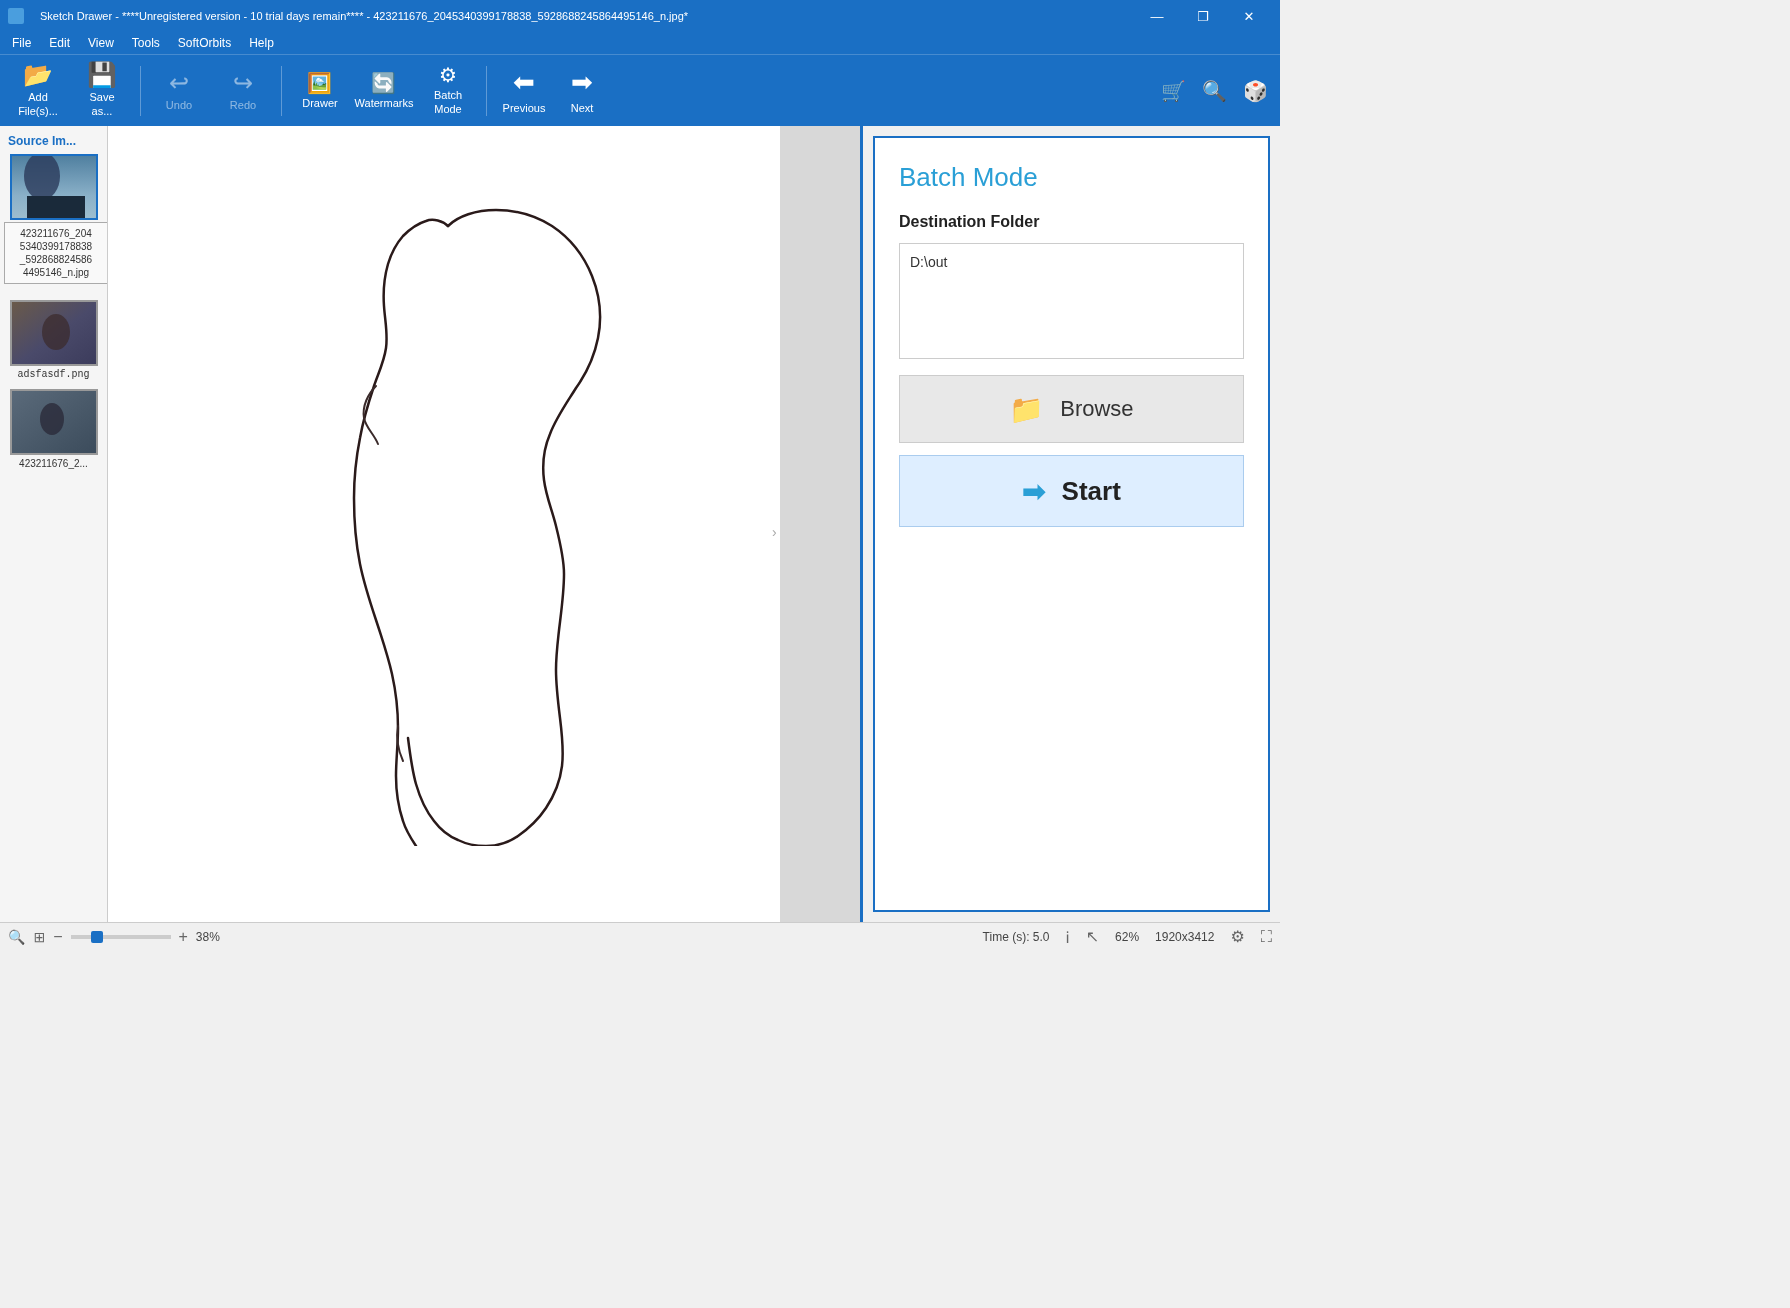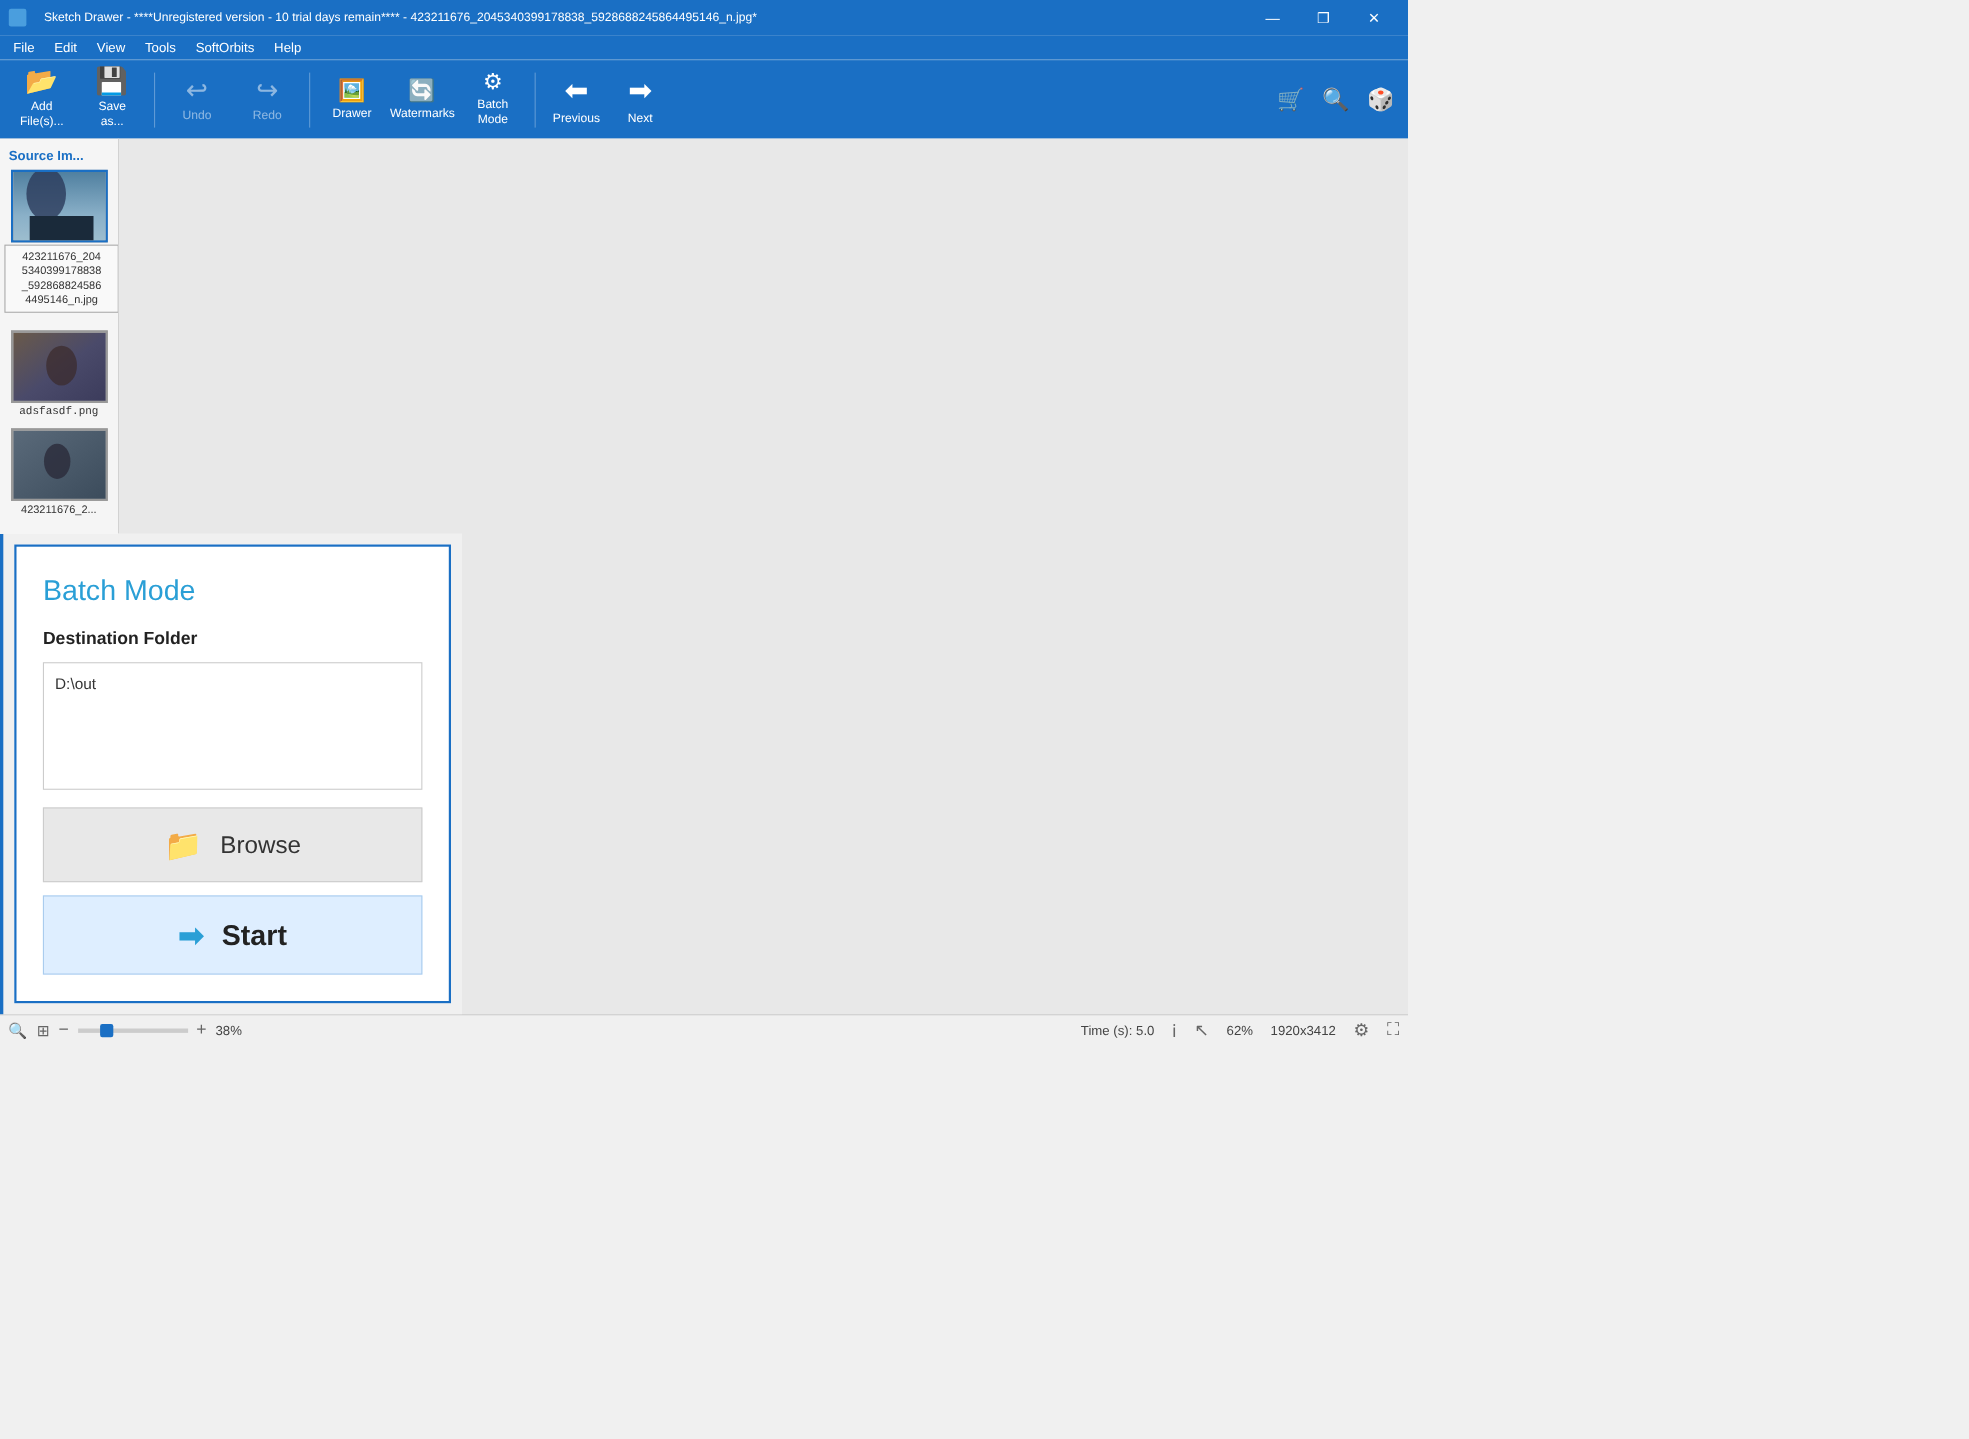--- a/index.html
+++ b/index.html
@@ -74,21 +74,20 @@
     }
     .toolbar-nav-btn .icon { font-size: 22px; }
     .toolbar-right { margin-left: auto; display: flex; align-items: center; gap: 8px; }
     .toolbar-right-icon { color: white; font-size: 20px; cursor: pointer; padding: 4px; }
 
     
     .main-layout {
       display: flex;
       height: calc(950px - 32px - 22px - 72px - 28px);
       background: #e8e8e8;
-      flex-direction: column;
     }
 
     
     .sidebar {
       width: 108px;
       background: #f5f5f5;
       border-right: 1px solid #ccc;
       overflow-y: auto;
       padding: 8px 4px;
     }

